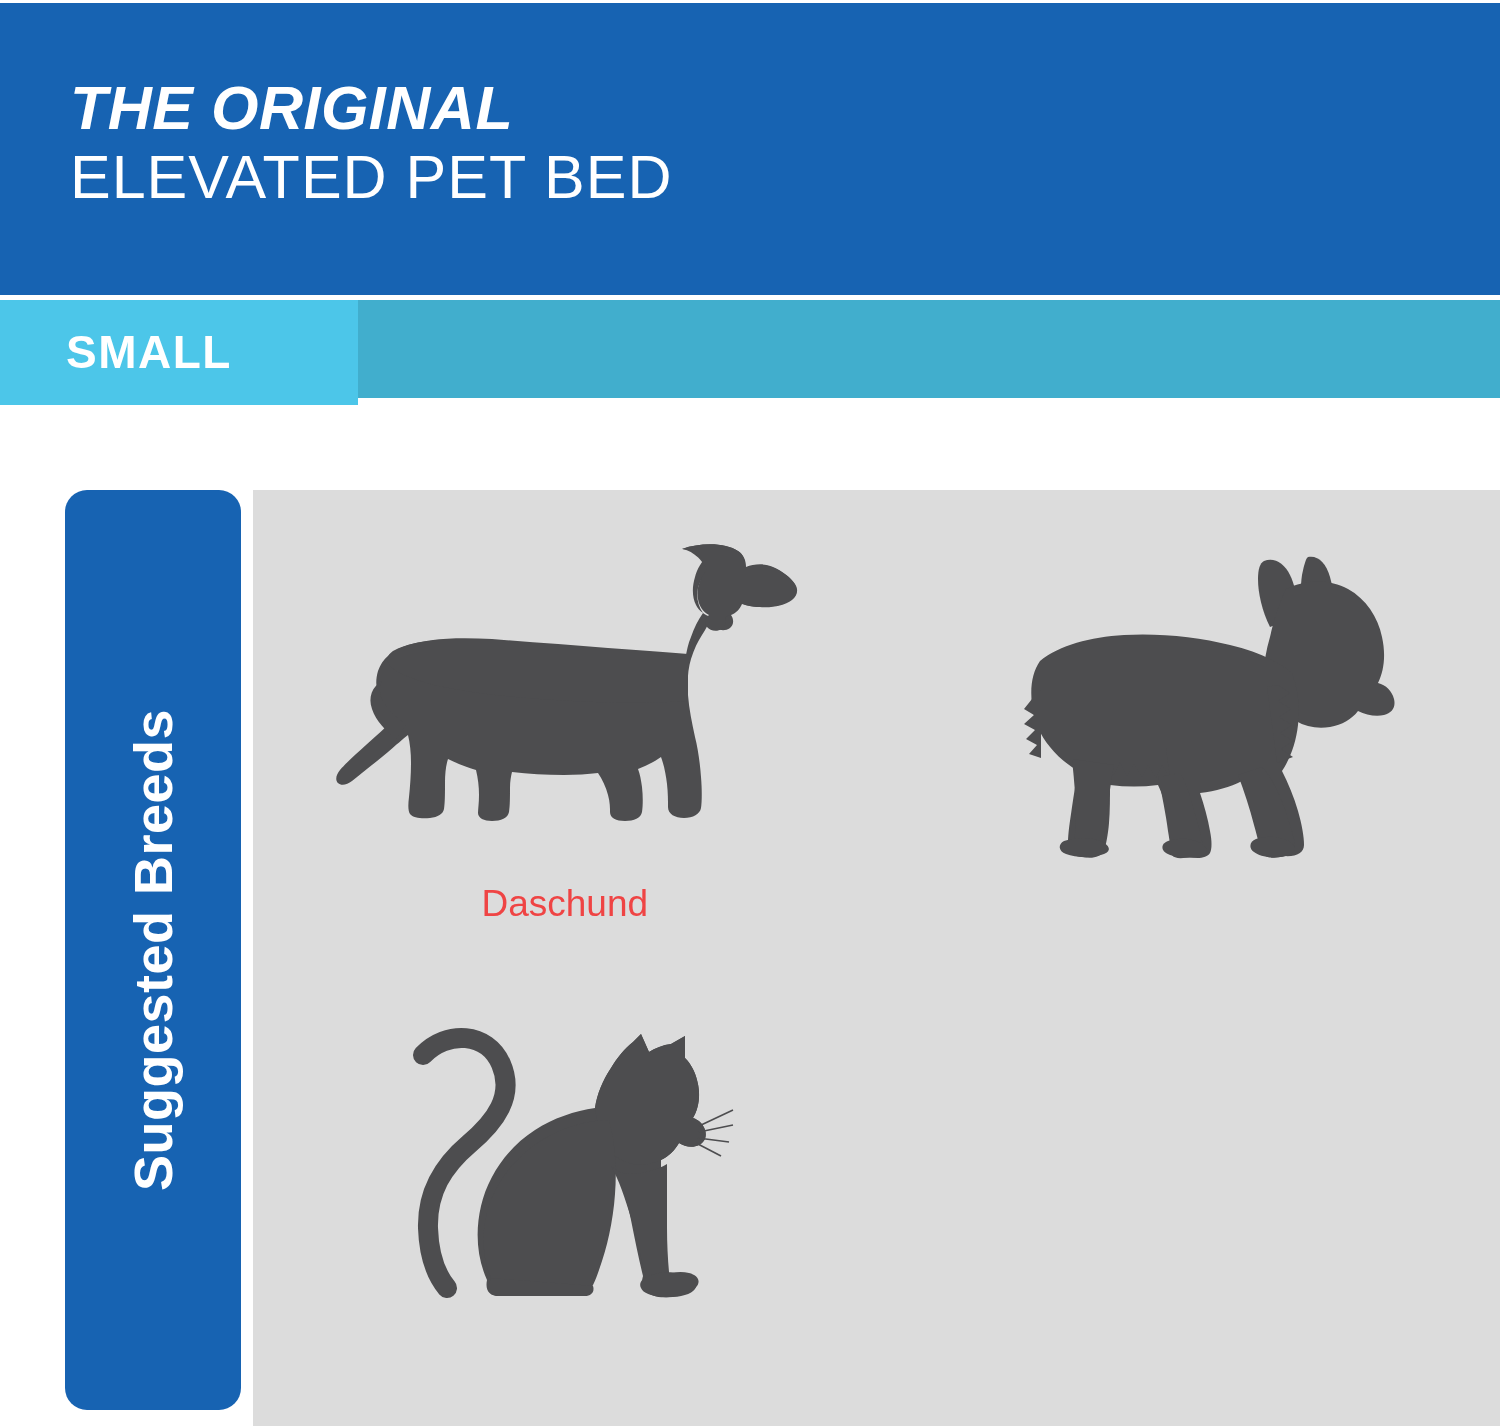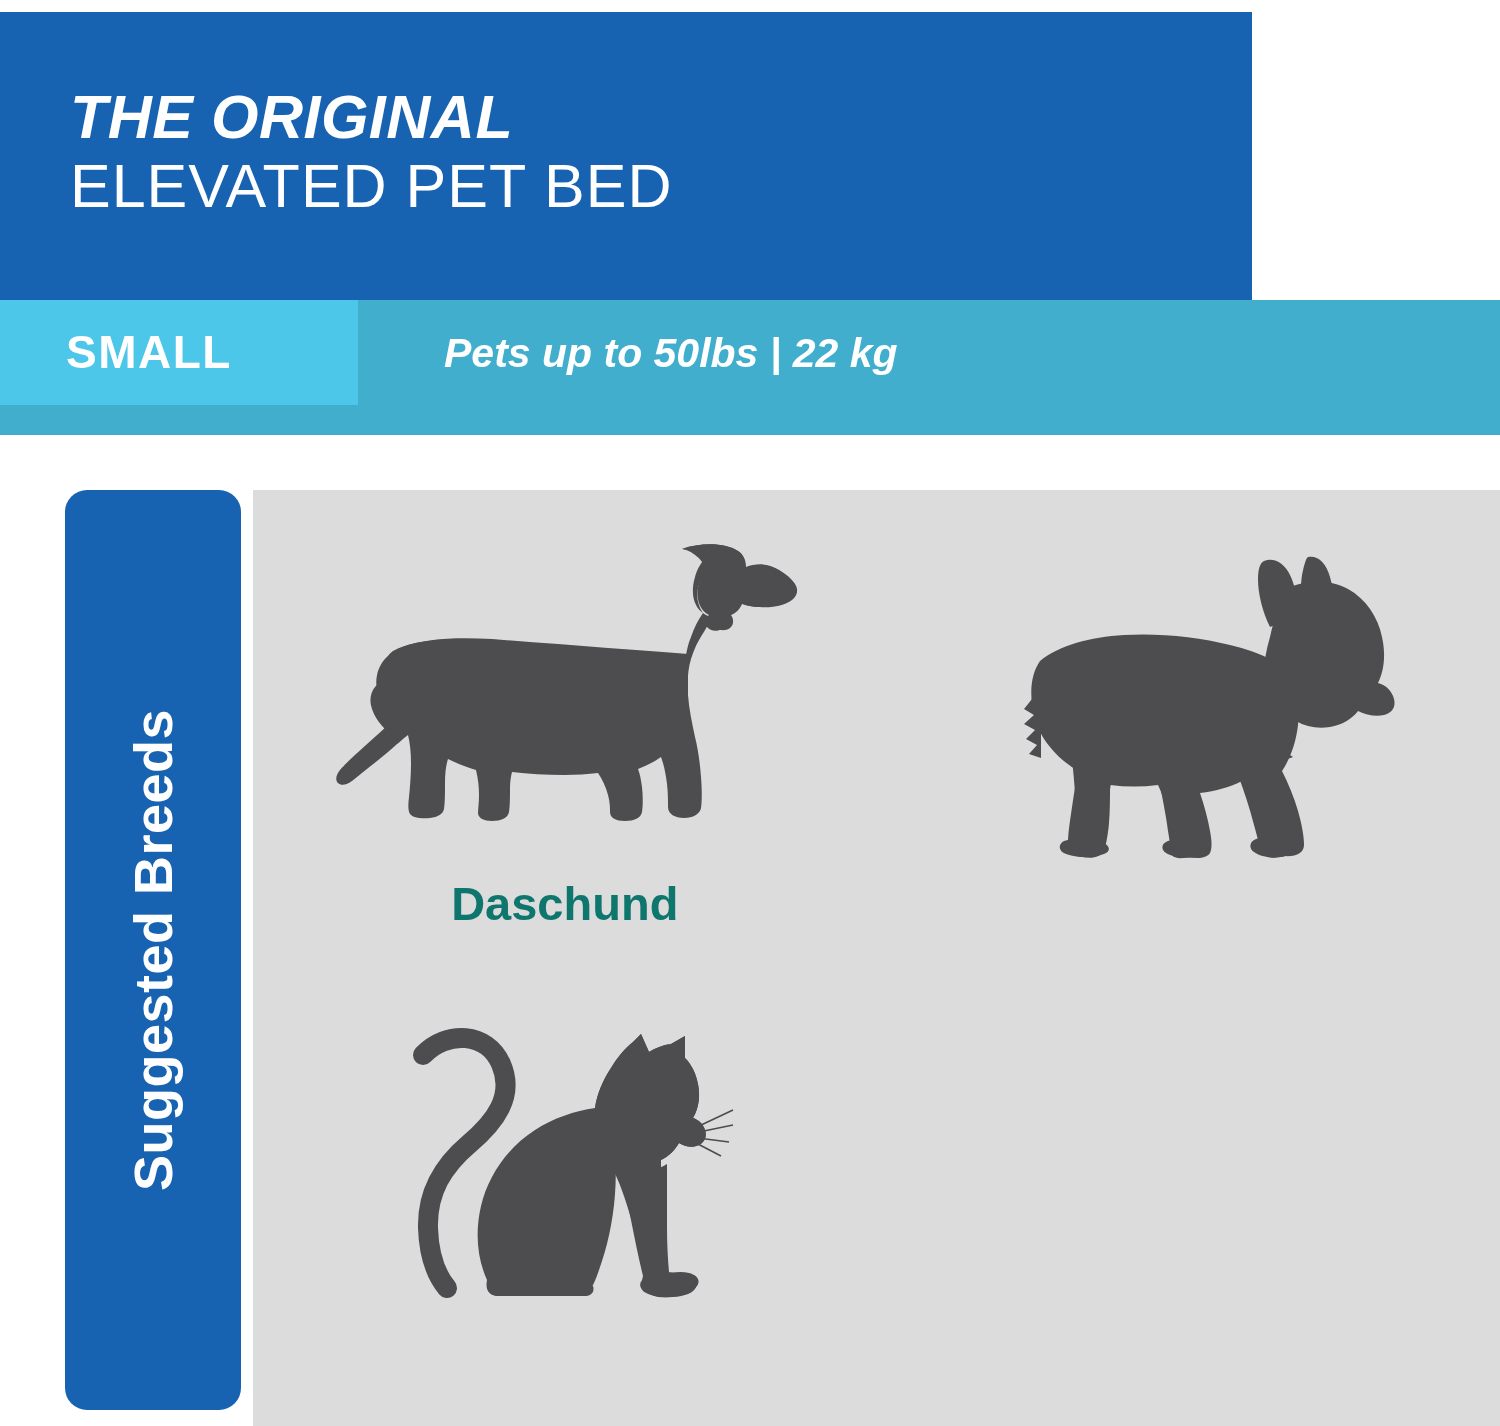--- a/index.html
+++ b/index.html
@@ -11,22 +11,22 @@
     width: 1500px;
     height: 1426px;
     font-family: "Liberation Sans", sans-serif;
     overflow: hidden;
     position: relative;
   }
 
   
   .header {
     position: absolute;
-    left: 0; top: 12px;
-    width: 1252px;
+    left: 0; top: 3px;
+    width: 1500px;
     height: 292px;
     background: #1763B2;
   }
   .header-inner {
     position: absolute;
     left: 70px;
     top: 72px;
   }
   .title-line1 {
     font-size: 61px;
@@ -44,21 +44,21 @@
     color: #ffffff;
     letter-spacing: 1px;
     white-space: nowrap;
   }
 
   
   .size-band {
     position: absolute;
     left: 0; top: 300px;
     width: 1500px;
-    height: 135px;
+    height: 98px;
     background: #41AECD;
   }
   .size-chip {
     position: absolute;
     left: 0; top: 0;
     width: 358px;
     height: 105px;
     background: #4CC6E9;
   }
   .size-chip-label {
@@ -144,24 +144,24 @@
     align-items: center;
     justify-content: center;
     min-height: 0;
   }
   .breed-art svg {
     max-width: 82%;
     max-height: 100%;
     display: block;
   }
   .breed-label {
-    font-size: 47px;
+    font-size: 37px;
     line-height: 56px;
-    font-weight: bold;
-    color: #0f766e;
+    font-weight: normal;
+    color: #ef4444;
     white-space: nowrap;
     margin-top: 4px;
   }
   .cell-a { padding-bottom: 26px; }
   .cell-b { padding-bottom: 26px; }
   .cell-c { padding-bottom: 40px; }
   .cell-d { padding-bottom: 40px; }
 </style>
 </head>
 <body>
@@ -170,21 +170,20 @@
   <div class="header-inner">
     <div class="title-line1">THE ORIGINAL</div>
     <div class="title-line2">ELEVATED PET BED</div>
   </div>
 </div>
 
 <div class="size-band">
   <div class="size-chip">
     <div class="size-chip-label">SMALL</div>
   </div>
-  <div class="size-desc">Pets up to 50lbs | 22 kg</div>
 </div>
 
 <div class="panel"></div>
 
 <div class="side-tab">
   <div class="side-tab-label">Suggested Breeds</div>
 </div>
 
 <div class="breed-grid">
 

